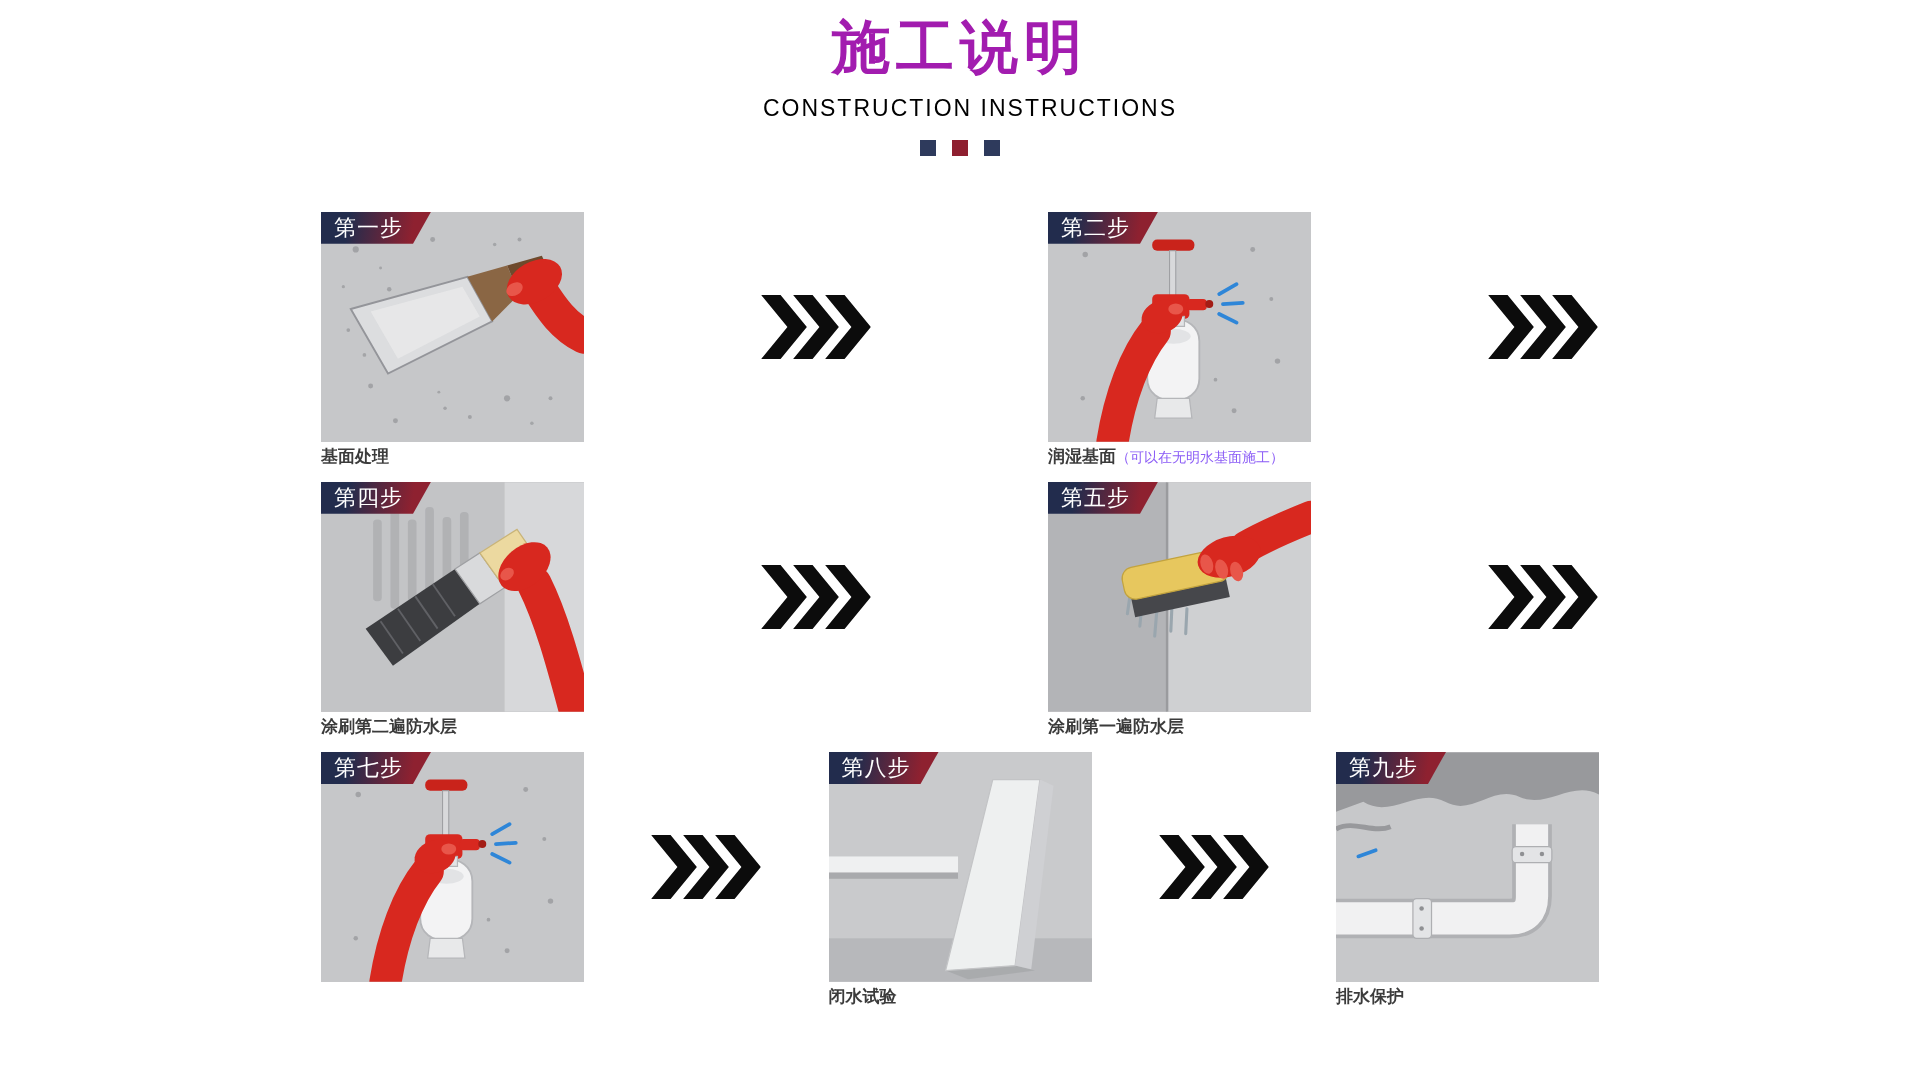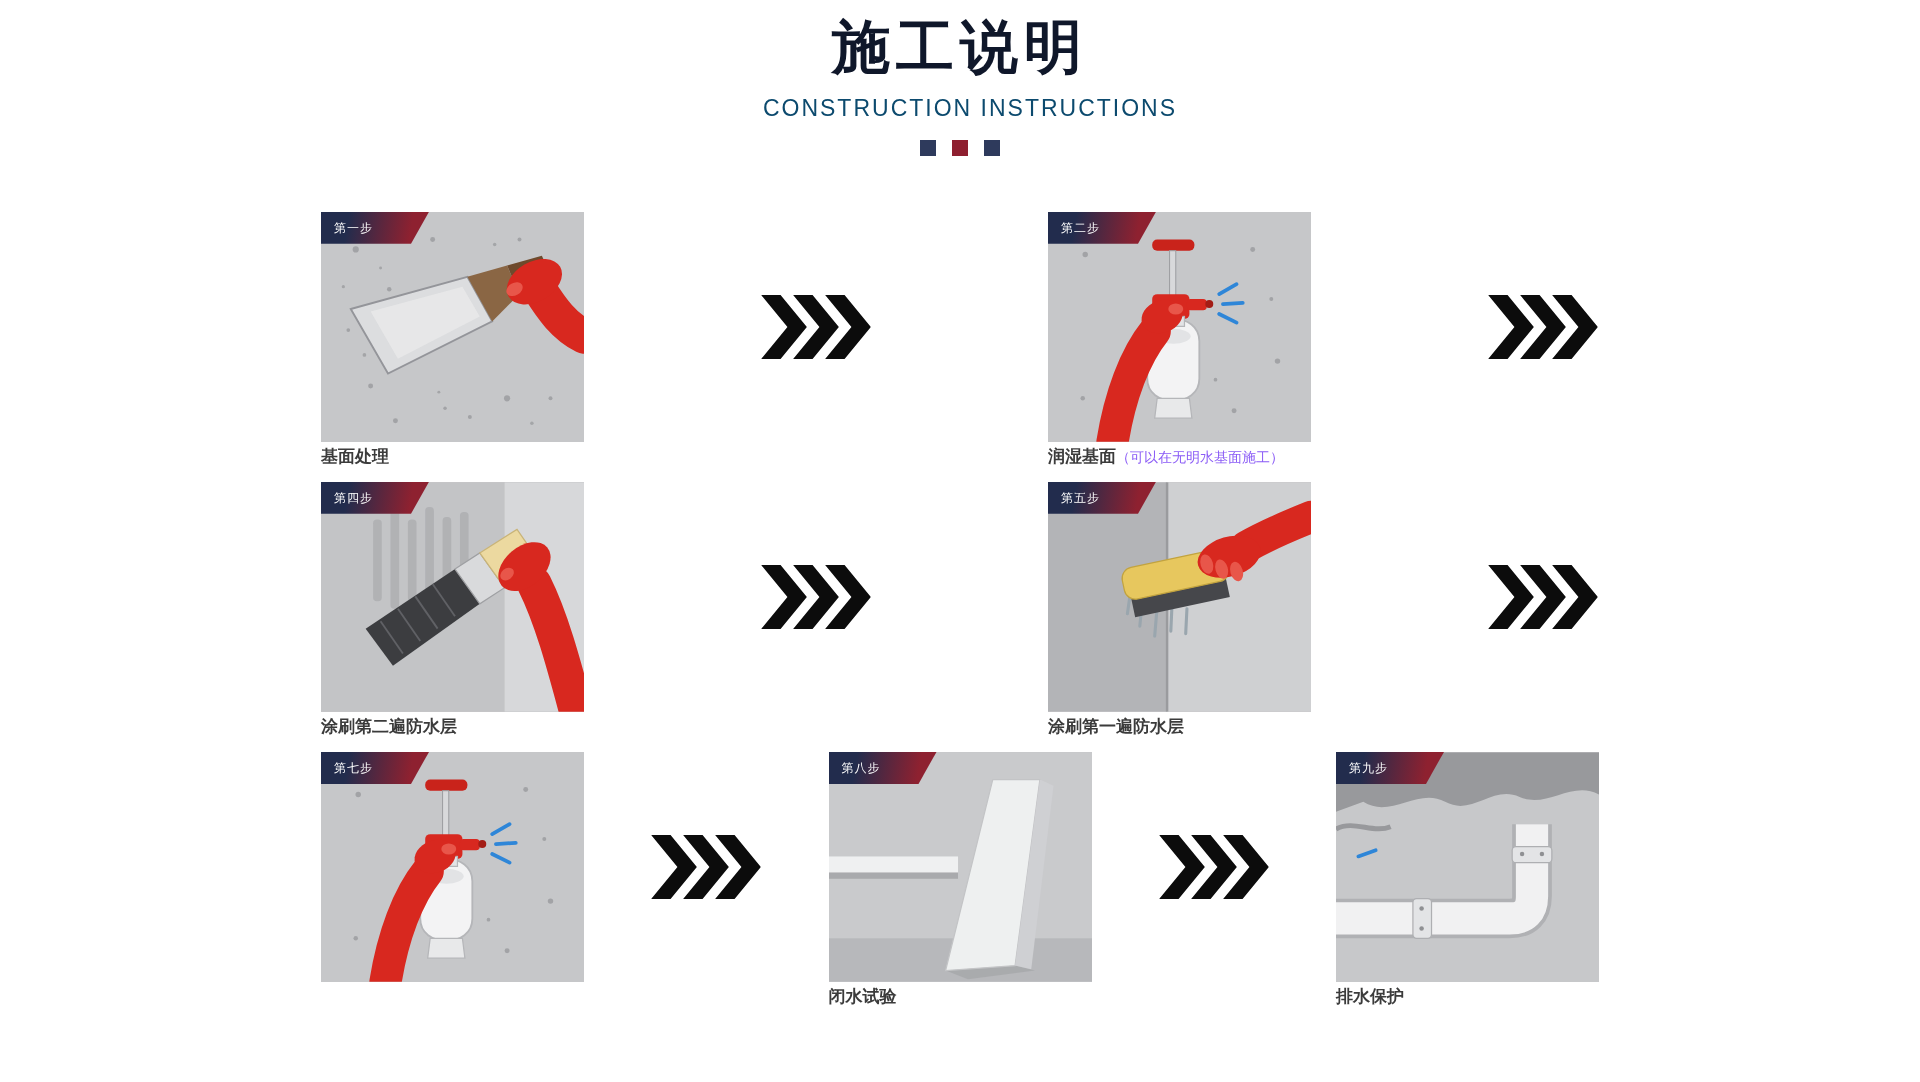--- a/index.html
+++ b/index.html
@@ -3,40 +3,40 @@
 <meta charset="utf-8">
 <style>
   * { margin:0; padding:0; box-sizing:border-box; }
   html,body { width:1920px; height:1082px; background:#ffffff; overflow:hidden;
               font-family:"Liberation Sans","DejaVu Sans",sans-serif; }
 
   .page { width:1920px; height:1082px; padding-top:14px; }
 
   
   .header { text-align:center; }
-  .title { font-size:58px; line-height:1.15; font-weight:700; color:#0f172a; letter-spacing:6px; }
-  .subtitle { margin-top:14px; font-size:23px; color:#0c4a6e; letter-spacing:2px; font-weight:400;padding-left:20px; }
+  .title { font-size:58px; line-height:1.15; font-weight:700; color:#a21caf; letter-spacing:6px; }
+  .subtitle { margin-top:14px; font-size:23px; color:#000000; letter-spacing:2px; font-weight:400;padding-left:20px; }
   .squares { margin-top:18px; display:flex; justify-content:center; gap:16px; }
   .sq { width:16px; height:16px; display:inline-block; }
   .sq-navy { background:#2e3a5c; }
   .sq-red  { background:#8e1f2f; }
 
   
   .grid { width:1278px; margin:56px auto 0 auto; }
   .row { display:flex; justify-content:space-between; align-items:flex-start; margin-bottom:14px; }
 
   .card { width:263px; }
   .img-box { position:relative; width:263px; height:230px; background:#c7c8ca; }
   .illus { display:block; width:263px; height:230px; }
 
   .badge { position:absolute; top:0; left:0; height:32px; min-width:108px;
            padding:0 28px 0 13px;
            background:linear-gradient(100deg,#222c4d 25%,#8e2130 82%);
            clip-path:polygon(0 0, 100% 0, calc(100% - 18px) 100%, 0 100%);
-           color:#ffffff; font-size:12px; line-height:32px; letter-spacing:1px; }
+           color:#ffffff; font-size:22px; line-height:32px; letter-spacing:1px; }
 
   .caption { margin-top:4px; font-size:17px; font-weight:700; color:#3b3b3b; line-height:1.3; }
   .cap-note { font-weight:400; font-size:14px; color:#8b5cf6; }
   .cap-note.block { display:block; white-space:nowrap; margin-top:3px; }
 
   .arrow-box { height:230px; display:flex; align-items:center; }
   .arrow { width:112px; height:64px; display:block; }
 
   .defs-svg { position:absolute; width:0; height:0; overflow:hidden; }
 </style>

